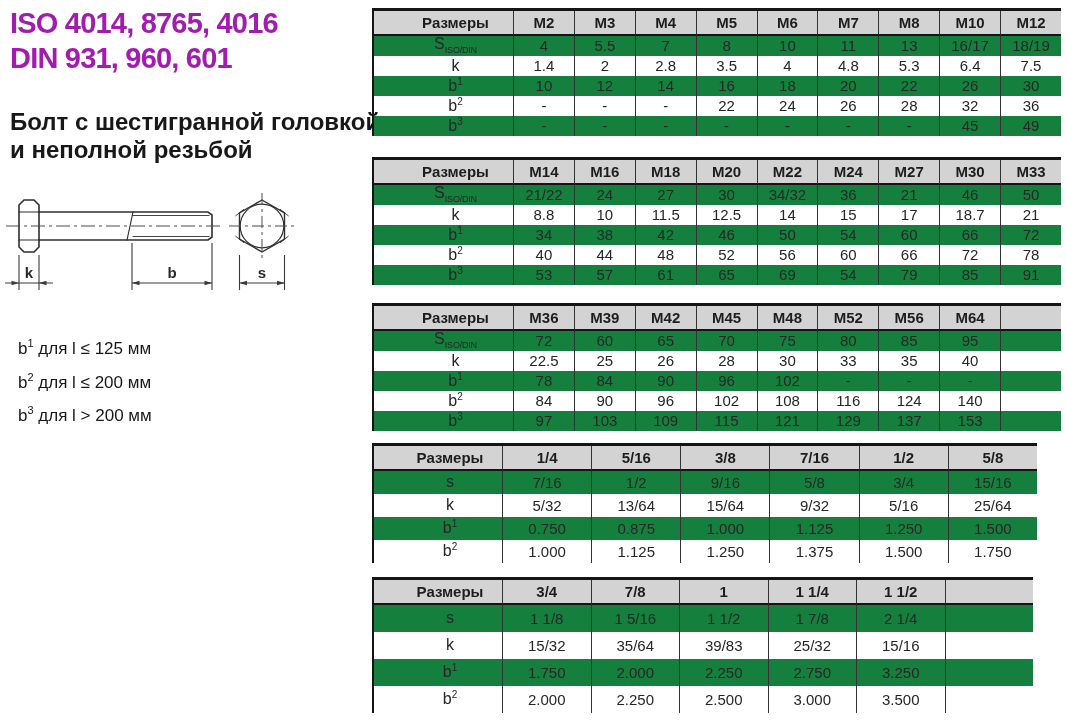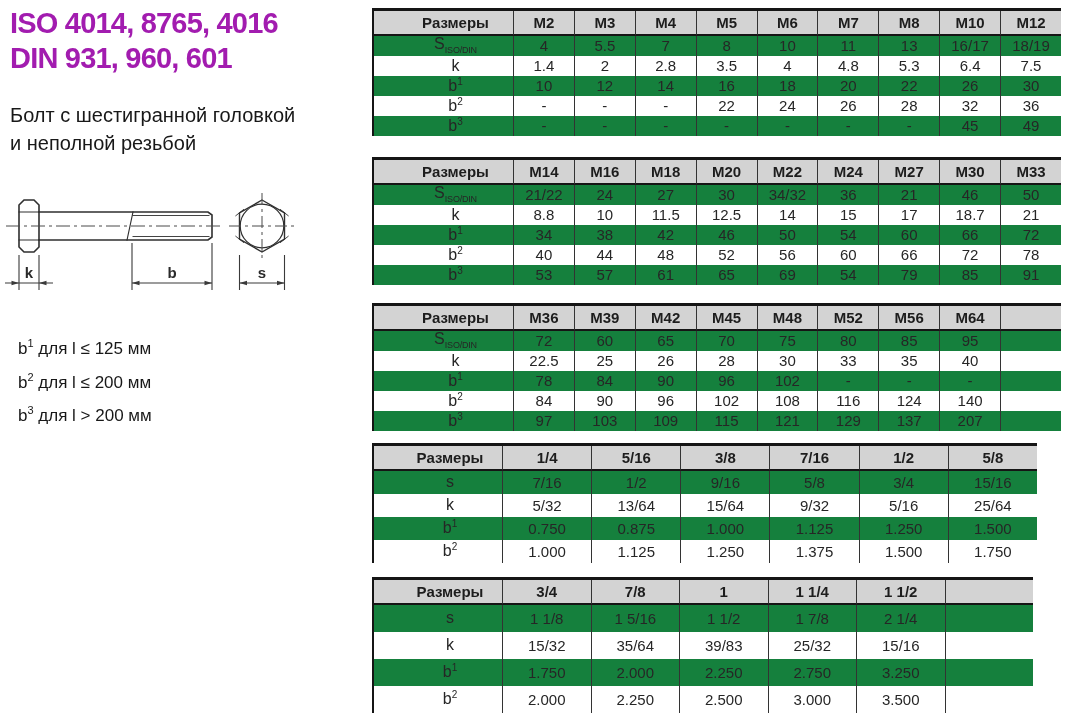--- a/index.html
+++ b/index.html
@@ -13,22 +13,22 @@
     overflow: hidden;
   }
 
   
   .title-block {
     position: absolute; left: 10px; top: 6px;
     font-weight: bold; font-size: 29px; line-height: 35px;
     letter-spacing: -0.8px; color: #a21caf;
   }
   .subtitle-block {
-    position: absolute; left: 10px; top: 101px;
-    font-size: 20px; line-height: 28px; color: #181818;
+    position: absolute; left: 10px; top: 108px;
+    font-size: 24px; line-height: 28px; color: #181818; font-weight: bold;
   }
   .drawing-wrap { position: absolute; left: 0; top: 182px; width: 330px; height: 122px; }
   .footnotes {
     position: absolute; left: 18px; top: 317px;
     font-size: 17px; line-height: 28px; color: #181818; margin-top: 12px;
   }
   .footnotes sup { font-size: 11px; }
 
   svg text.dim-label {
     font-family: "Liberation Sans", sans-serif;
@@ -411,21 +411,21 @@
         </tr>
         <tr class="stripe">
           <th class="rowlab"><span>b</span><sup>3</sup></th>
           <td>97</td>
           <td>103</td>
           <td>109</td>
           <td>115</td>
           <td>121</td>
           <td>129</td>
           <td>137</td>
-          <td>207</td>
+          <td>153</td>
           <td></td>
         </tr>
       </tbody>
     </table>
   </div>
 <div class="tbl tbl-4">
     <table class="dim-table">
       <colgroup>
         <col style="width: 128px;">
         <col>

